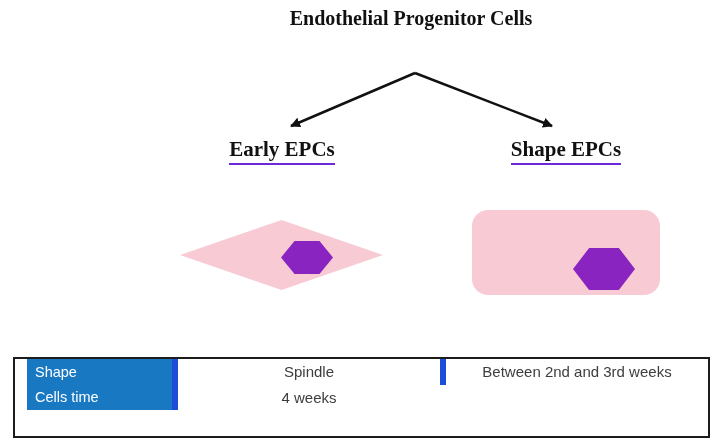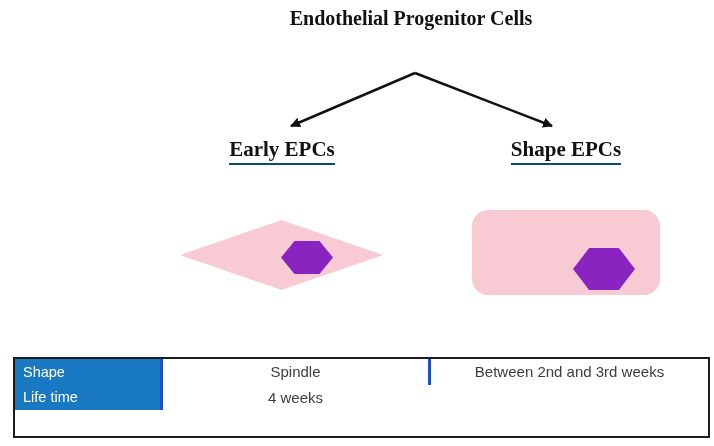--- a/index.html
+++ b/index.html
@@ -30,21 +30,21 @@
     top: 137px;
     width: 200px;
     text-align: center;
     font-family: "Liberation Serif", serif;
     font-weight: bold;
     font-size: 21px;
     color: #111111;
   }
   .branch-label span {
     display: inline-block;
-    border-bottom: 2px solid #0c4a6e;
+    border-bottom: 2px solid #6d28d9;
     padding-bottom: 1px;
   }
   .label-early { left: 182px; }
   .label-late  { left: 466px; }
 
   .spindle {
     position: absolute;
     left: 180px; top: 220px;
     width: 203px; height: 70px;
     background: #F8CAD4;
@@ -67,37 +67,38 @@
 
   .epc-table {
     position: absolute;
     left: 13px; top: 357px;
     width: 697px; height: 81px;
     border: 2px solid #1c1c1c;
     box-sizing: border-box;
     display: grid;
     grid-template-columns: 145px 268px 1fr;
     grid-template-rows: repeat(3, 1fr);
+    padding-left: 12px;
   }
   .epc-table .hdr {
     background: #1878C2;
     color: #ffffff;
     font-size: 14.5px;
     display: flex;
     align-items: center;
     padding-left: 8px;
   }
   .epc-table .val {
     background: #ffffff;
     color: #3d3d3d;
     font-size: 15px;
     display: flex;
     align-items: center;
     justify-content: center;
-    border-left: 3px solid #1d4ed8;
+    border-left: 6px solid #1d4ed8;
   }
 </style>
 </head>
 <body>
 
 <div class="title">
   <div>Endothelial Progenitor Cells</div>
 </div>
 
 <svg class="arrows-svg" viewBox="0 0 714 446" xmlns="http://www.w3.org/2000/svg">
@@ -126,15 +127,15 @@
 
 <div class="rounded-rect"></div>
 <div class="hexagon hex-late"></div>
 
 <div class="epc-table">
   <div class="hdr">Shape</div>
   <div class="val">Spindle</div>
 
   <div class="val">Between 2nd and 3rd weeks</div>
 
-  <div class="hdr">Life time</div>
+  <div class="hdr">Cells time</div>
   <div class="val">4 weeks</div>
 </div>
 
 </body></html>

